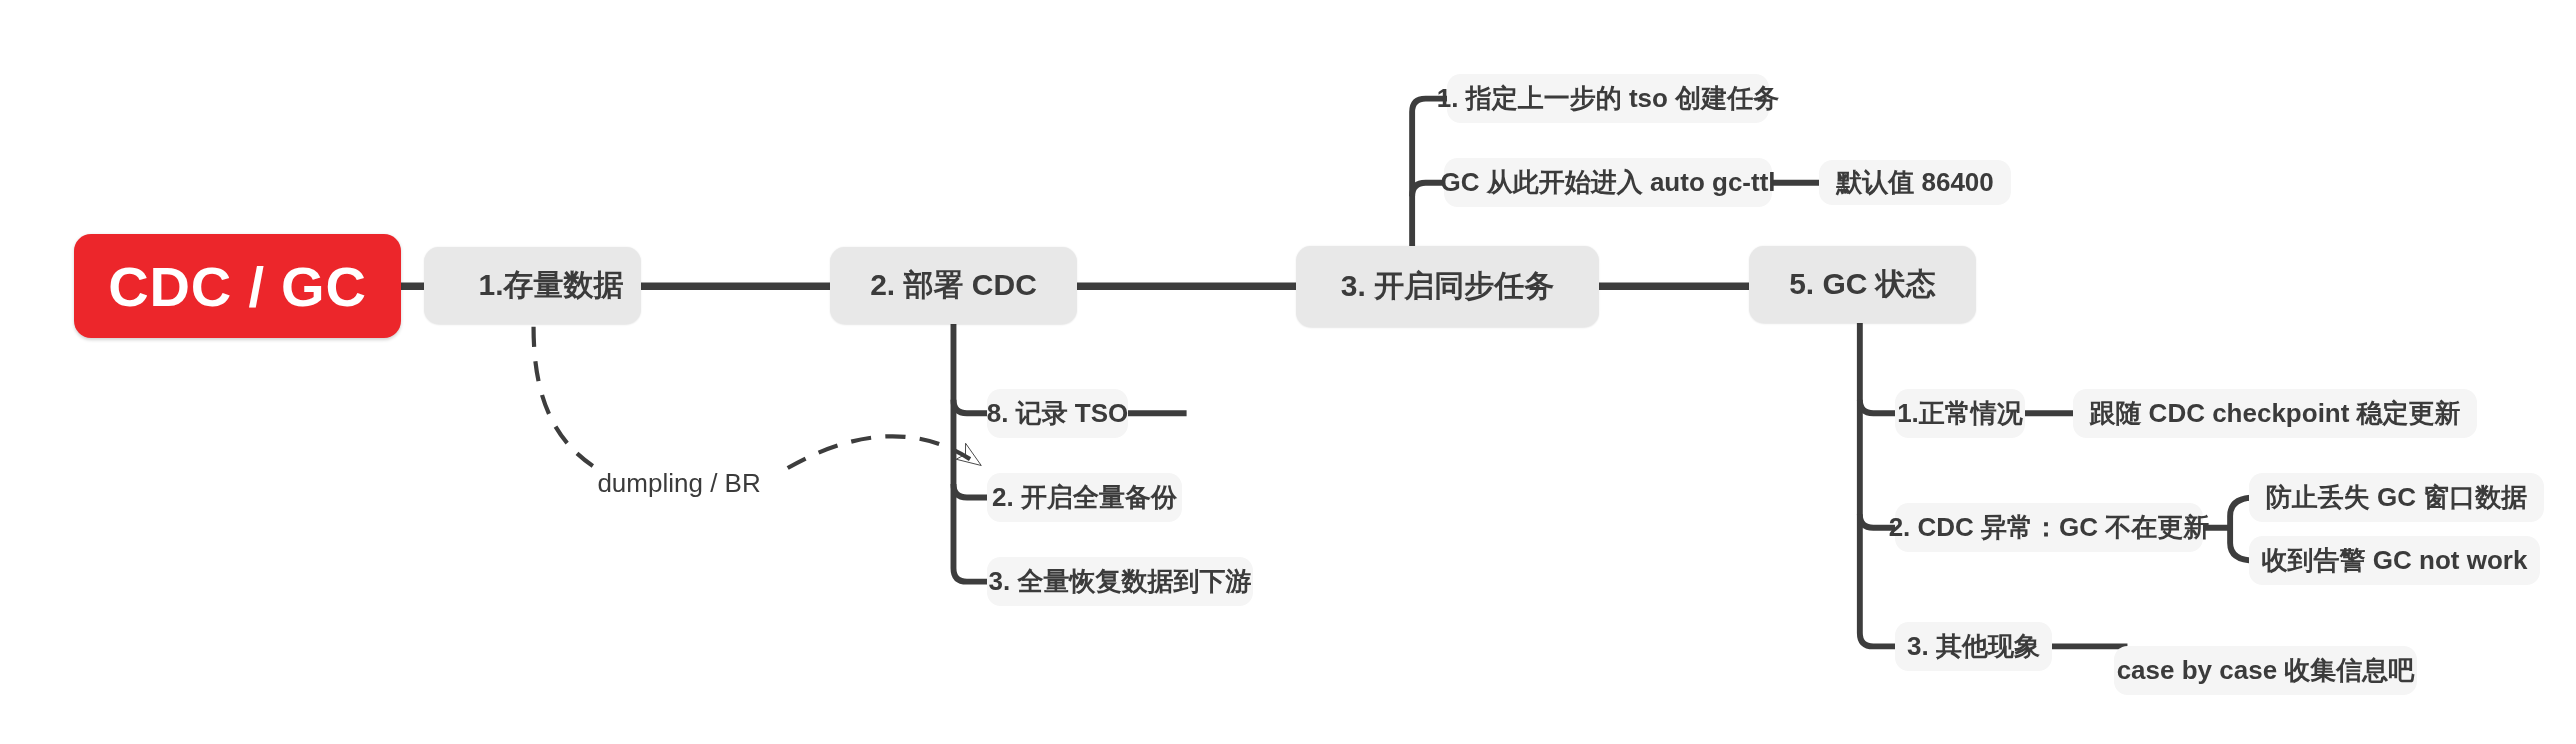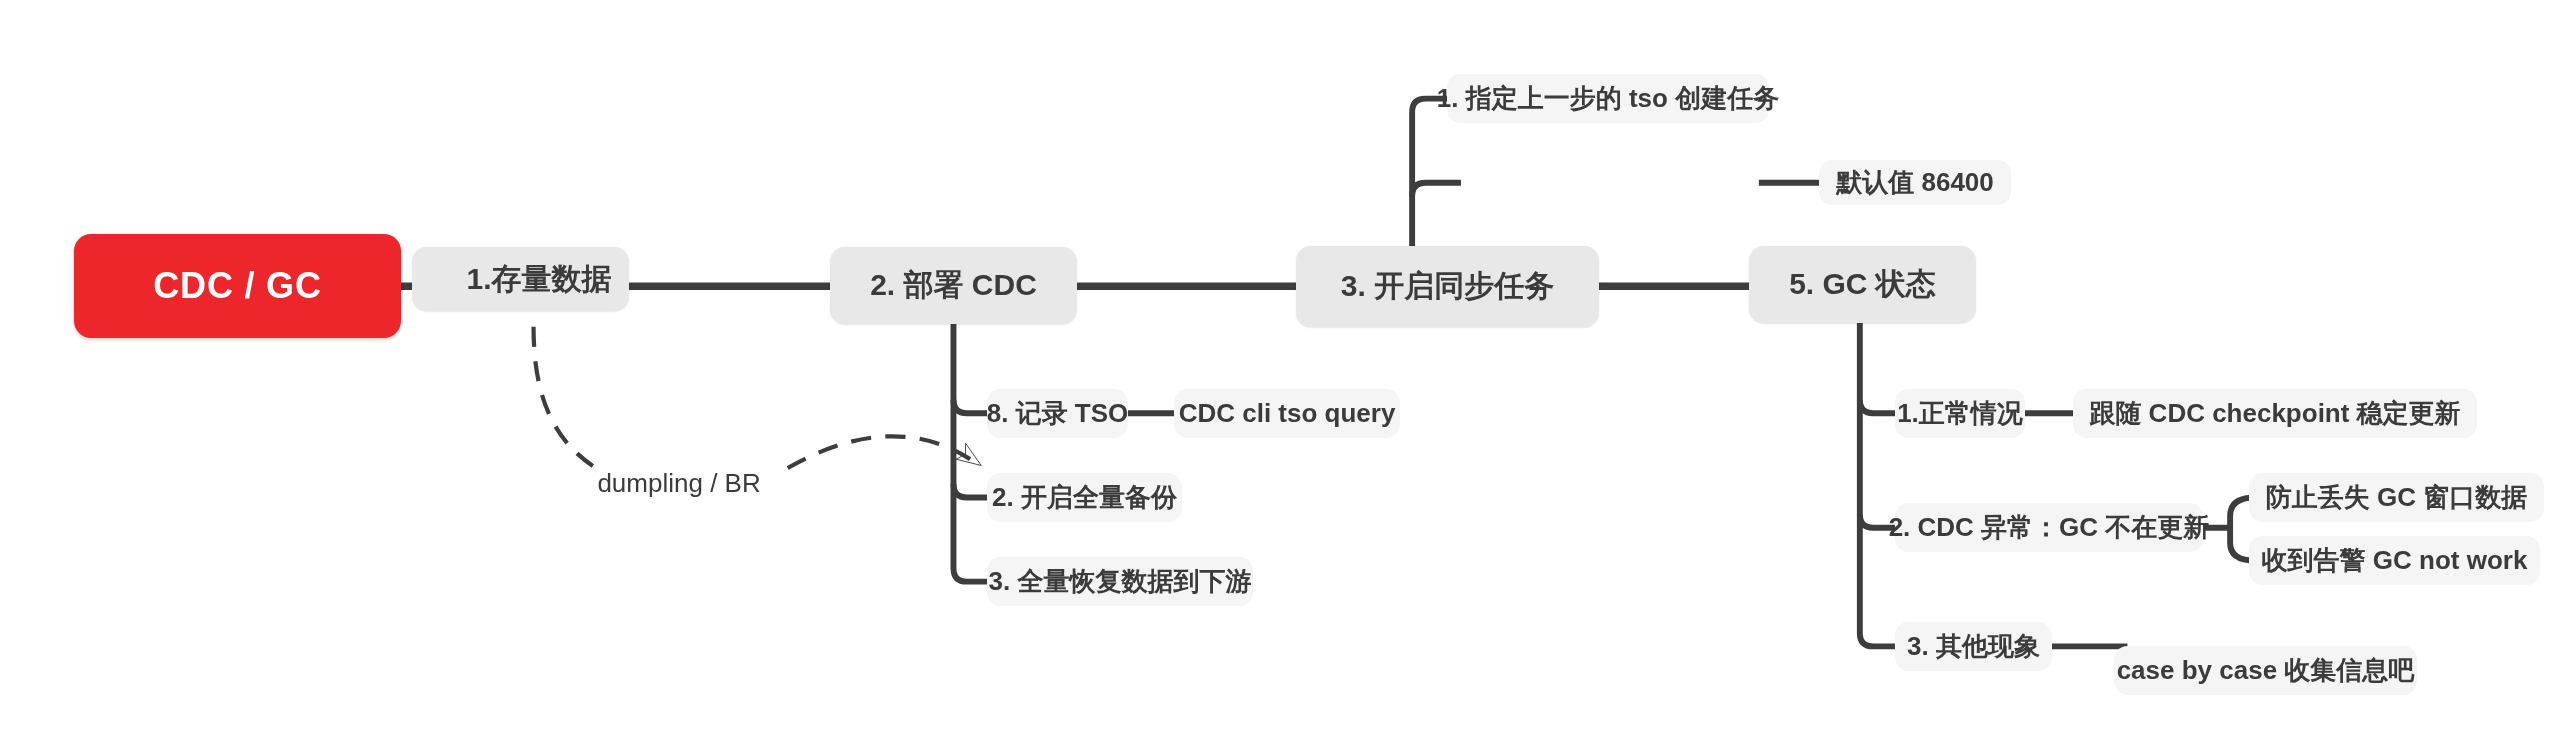--- a/index.html
+++ b/index.html
@@ -17,21 +17,21 @@
   .wire-branch{stroke-width:7px;}
   .wire-rel{stroke-width:5px;stroke-dasharray:24 17;}
   .arrowhead{fill:var(--line);stroke:none;}
   .node{
     position:absolute;z-index:2;display:flex;align-items:center;justify-content:center;
     white-space:nowrap;color:var(--text);
     box-shadow:0 0.8px 1.7px rgba(0,0,0,0.10);
   }
   .node.root{
     background:var(--root-bg);color:var(--root-text);
-    border-radius:17px;font-size:36px;font-weight:800;letter-spacing:0.8px;
+    border-radius:17px;font-size:56px;font-weight:800;letter-spacing:0.8px;
     box-shadow:0 1.7px 3.4px rgba(0,0,0,0.18);
   }
   .node.main{
     background:var(--main-bg);border-radius:15px;
     font-size:30px;font-weight:600;
   }
   .node.sub{
     background:var(--sub-bg);border-radius:13.5px;
     font-size:26px;font-weight:600;
     box-shadow:none;
@@ -68,31 +68,31 @@
     <path class="wire-branch" d="M 2680 591 Q 2650 591 2650 613 V 645 Q 2650 666 2680 666"></path>
     <path class="wire-branch" d="M 2415 768 H 2528"></path>
 
     <path class="wire-rel" d="M 634 388 C 634 470 656 542 746 574"></path>
     <path class="wire-rel" d="M 936 556 C 1020 508 1096 506 1158 549"></path>
     <path class="arrowhead" d="M 0 0 L -30 -12 L -23 -1 L -29 10 Z" transform="translate(1166,553) rotate(33)"></path>
   </svg>
 
   <div class="node root" style="left:74px;top:234px;width:327px;height:104px;">CDC / GC</div>
 
-  <div class="node main" style="left:412px;top:247px;width:217px;height:64px;padding-left:37px;">1.存量数据</div>
+  <div class="node main" style="left:424px;top:247px;width:217px;height:77px;padding-left:37px;">1.存量数据</div>
   <div class="node main" style="left:830px;top:247px;width:247px;height:77px;">2. 部署 CDC</div>
   <div class="node main" style="left:1296px;top:246px;width:303px;height:81px;">3. 开启同步任务</div>
   <div class="node main" style="left:1749px;top:246px;width:227px;height:77px;">5. GC 状态</div>
 
   <div class="node sub" style="left:987px;top:389px;width:141px;height:49px;">8. 记录 TSO</div>
-  <div class="node sub" style="left:1174px;top:389px;width:226px;height:49px;">CDC cli tso query</div>
   <div class="node sub" style="left:987px;top:473px;width:195px;height:49px;">2. 开启全量备份</div>
   <div class="node sub" style="left:987px;top:557px;width:266px;height:49px;">3. 全量恢复数据到下游</div>
 
   <div class="node sub" style="left:1447px;top:74px;width:322px;height:49px;">1. 指定上一步的 tso 创建任务</div>
+  <div class="node sub" style="left:1444px;top:158px;width:328px;height:49px;">GC 从此开始进入 auto gc-ttl</div>
   <div class="node sub" style="left:1819px;top:160px;width:192px;height:45px;">默认值 86400</div>
 
   <div class="node sub" style="left:1895px;top:389px;width:130px;height:49px;">1.正常情况</div>
   <div class="node sub" style="left:2073px;top:389px;width:404px;height:49px;">跟随 CDC checkpoint 稳定更新</div>
   <div class="node sub" style="left:1895px;top:503px;width:308px;height:49px;">2. CDC 异常：GC 不在更新</div>
   <div class="node sub" style="left:2249px;top:536px;width:291px;height:49px;">收到告警 GC not work</div>
   <div class="node sub" style="left:2249px;top:473px;width:295px;height:49px;">防止丢失 GC 窗口数据</div>
   <div class="node sub" style="left:1895px;top:622px;width:157px;height:49px;">3. 其他现象</div>
   <div class="node sub" style="left:2114px;top:646px;width:303px;height:49px;">case by case 收集信息吧</div>
 

